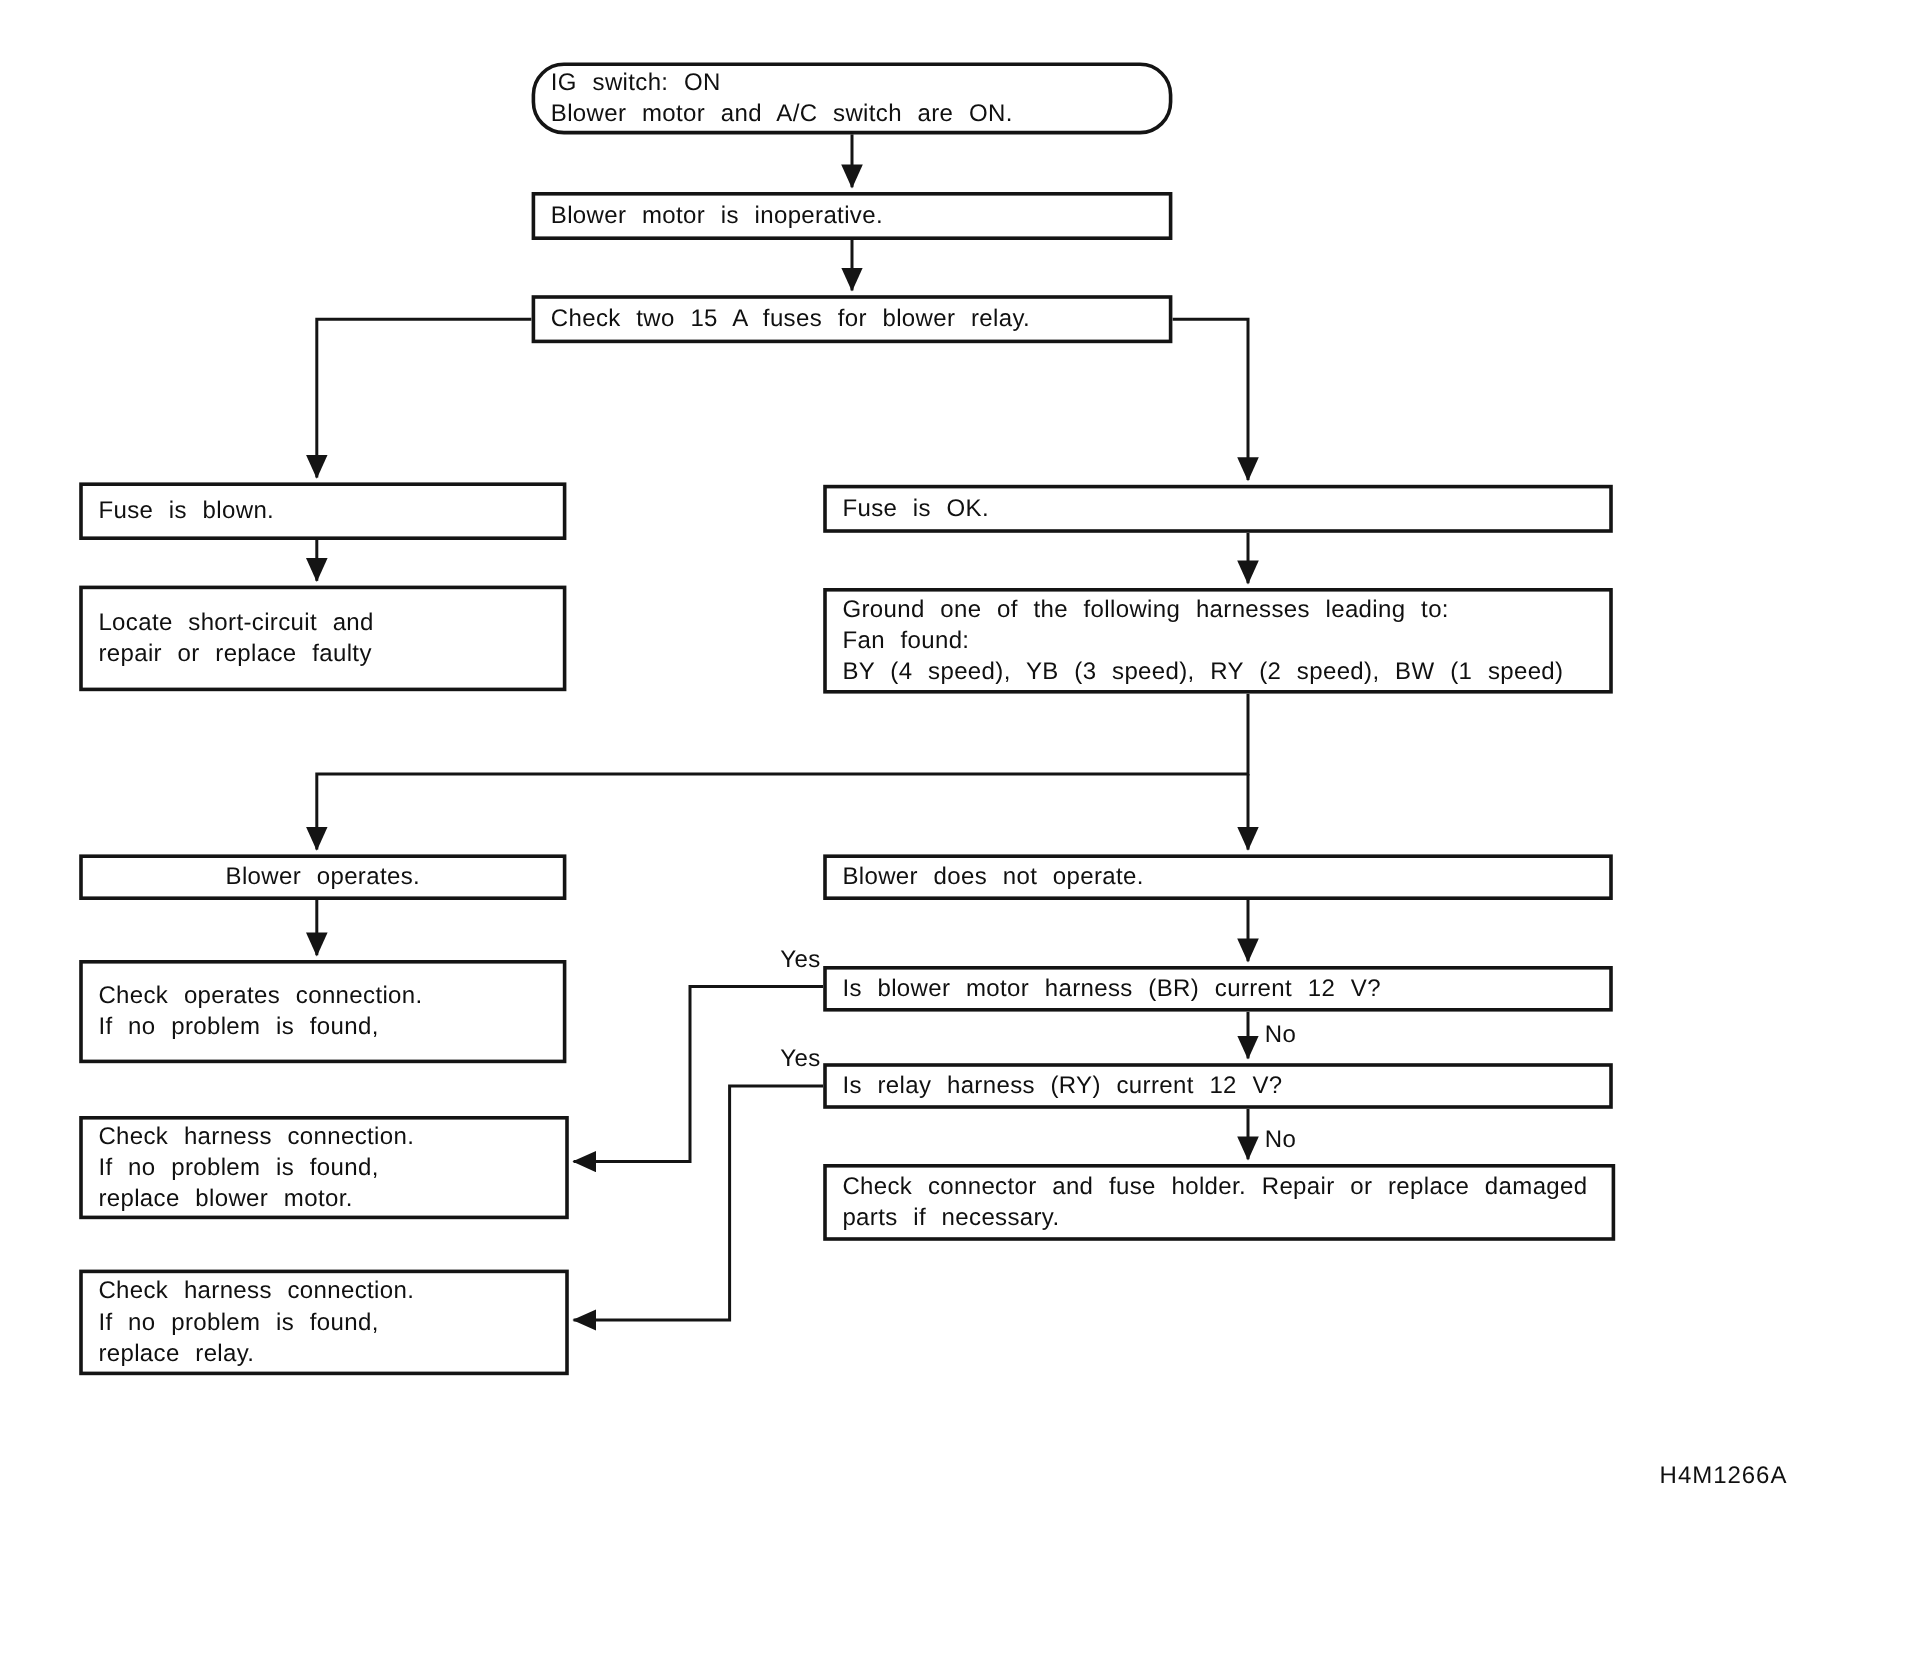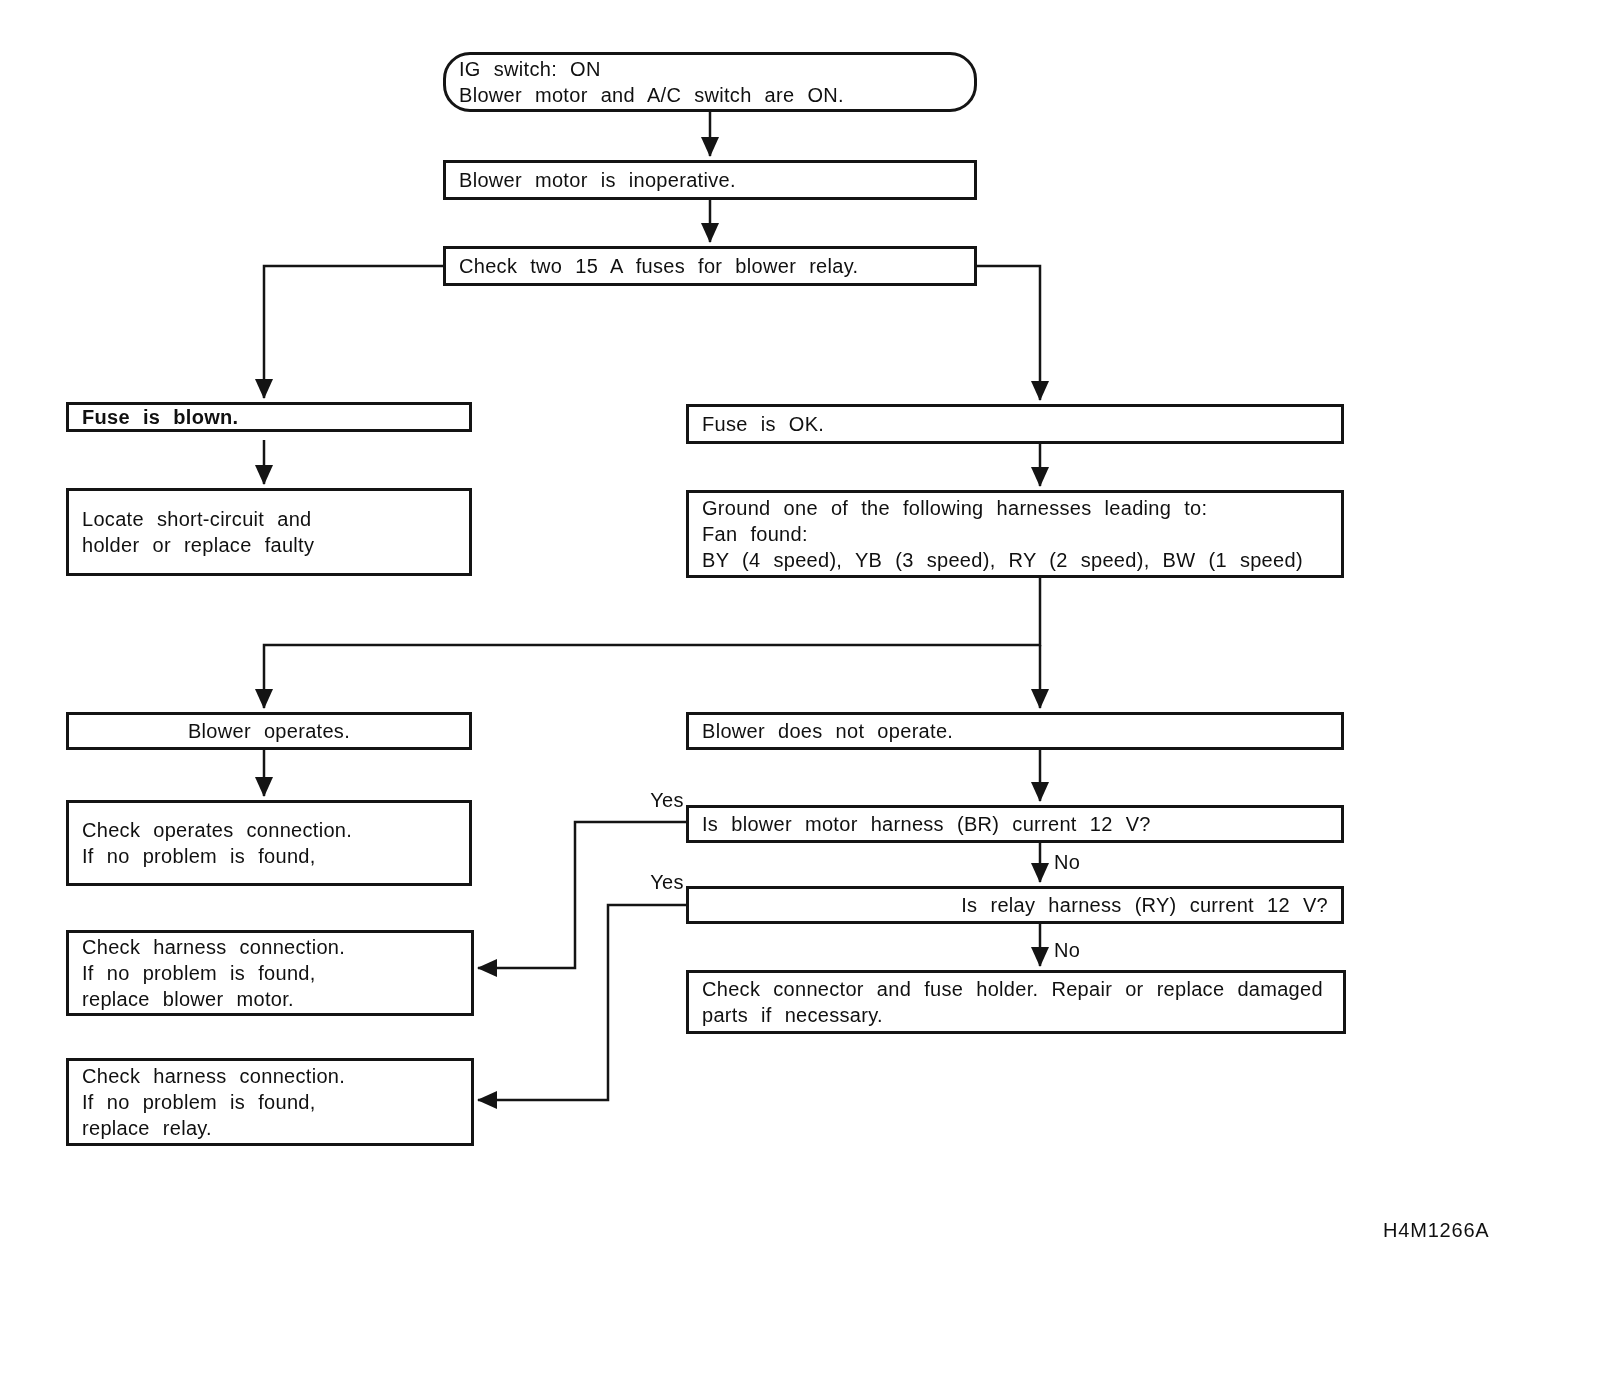--- a/index.html
+++ b/index.html
@@ -85,27 +85,27 @@
   </div>
 
   <div class="node" style="left:443px;top:160px;width:534px;height:40px;">
     <div class="ln">Blower motor is inoperative.</div>
   </div>
 
   <div class="node" style="left:443px;top:246px;width:534px;height:40px;">
     <div class="ln">Check two 15 A fuses for blower relay.</div>
   </div>
 
-  <div class="node" style="left:66px;top:402px;width:406px;height:30px;font-weight:bold;">
+  <div class="node" style="left:66px;top:402px;width:406px;height:48px;">
     <div class="ln">Fuse is blown.</div>
   </div>
 
   <div class="node" style="left:66px;top:488px;width:406px;height:88px;">
     <div class="ln">Locate short-circuit and</div>
-    <div class="ln">holder or replace faulty</div>
+    <div class="ln">repair or replace faulty</div>
   </div>
 
   <div class="node" style="left:686px;top:404px;width:658px;height:40px;">
     <div class="ln">Fuse is OK.</div>
   </div>
 
   <div class="node" style="left:686px;top:490px;width:658px;height:88px;">
     <div class="ln">Ground one of the following harnesses leading to:</div>
     <div class="ln">Fan found:</div>
     <div class="ln">BY (4 speed), YB (3 speed), RY (2 speed), BW (1 speed)</div>
@@ -121,21 +121,21 @@
 
   <div class="node" style="left:66px;top:800px;width:406px;height:86px;">
     <div class="ln">Check operates connection.</div>
     <div class="ln">If no problem is found,</div>
   </div>
 
   <div class="node" style="left:686px;top:805px;width:658px;height:38px;">
     <div class="ln">Is blower motor harness (BR) current 12 V?</div>
   </div>
 
-  <div class="node" style="left:686px;top:886px;width:658px;height:38px;align-items:flex-end;">
+  <div class="node" style="left:686px;top:886px;width:658px;height:38px;">
     <div class="ln">Is relay harness (RY) current 12 V?</div>
   </div>
 
   <div class="node" style="left:66px;top:930px;width:408px;height:86px;">
     <div class="ln">Check harness connection.</div>
     <div class="ln">If no problem is found,</div>
     <div class="ln">replace blower motor.</div>
   </div>
 
   <div class="node" style="left:686px;top:970px;width:660px;height:64px;">

